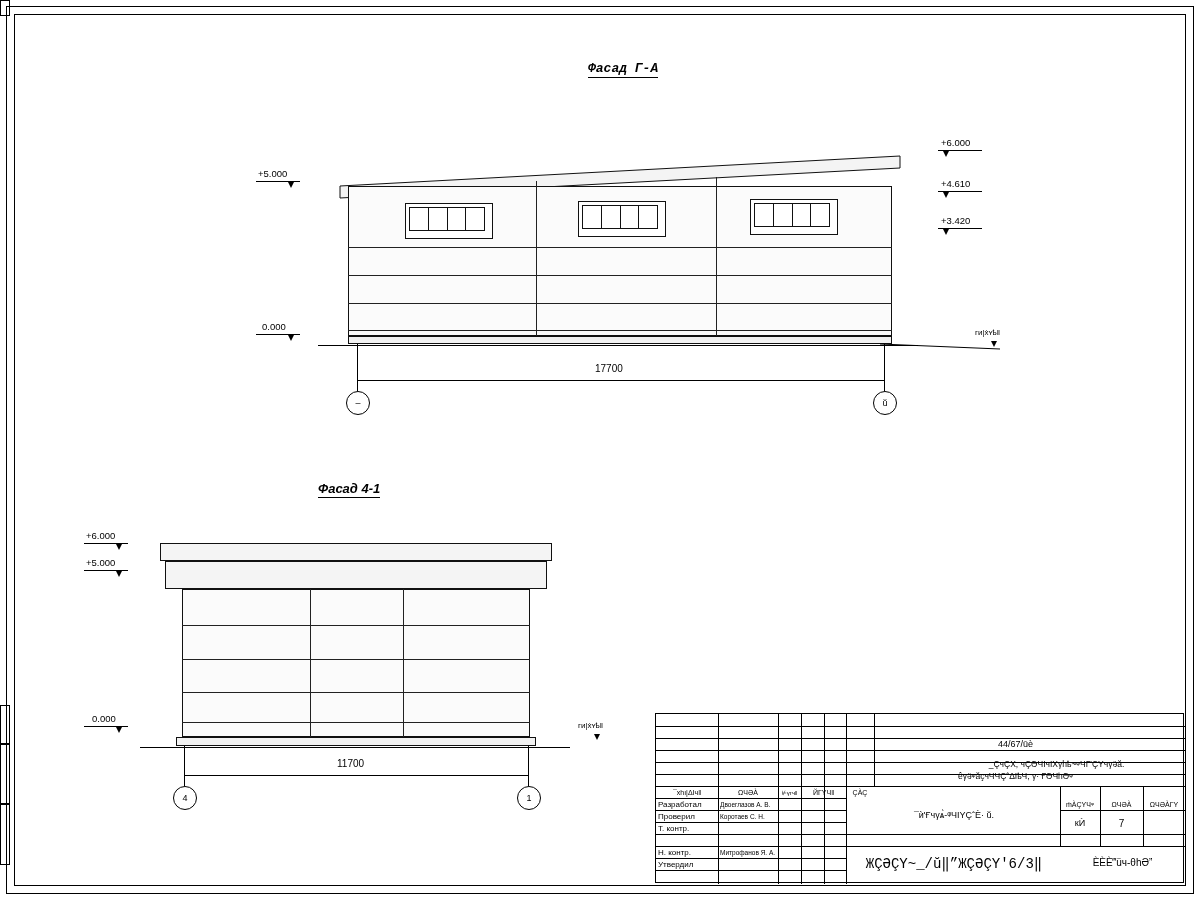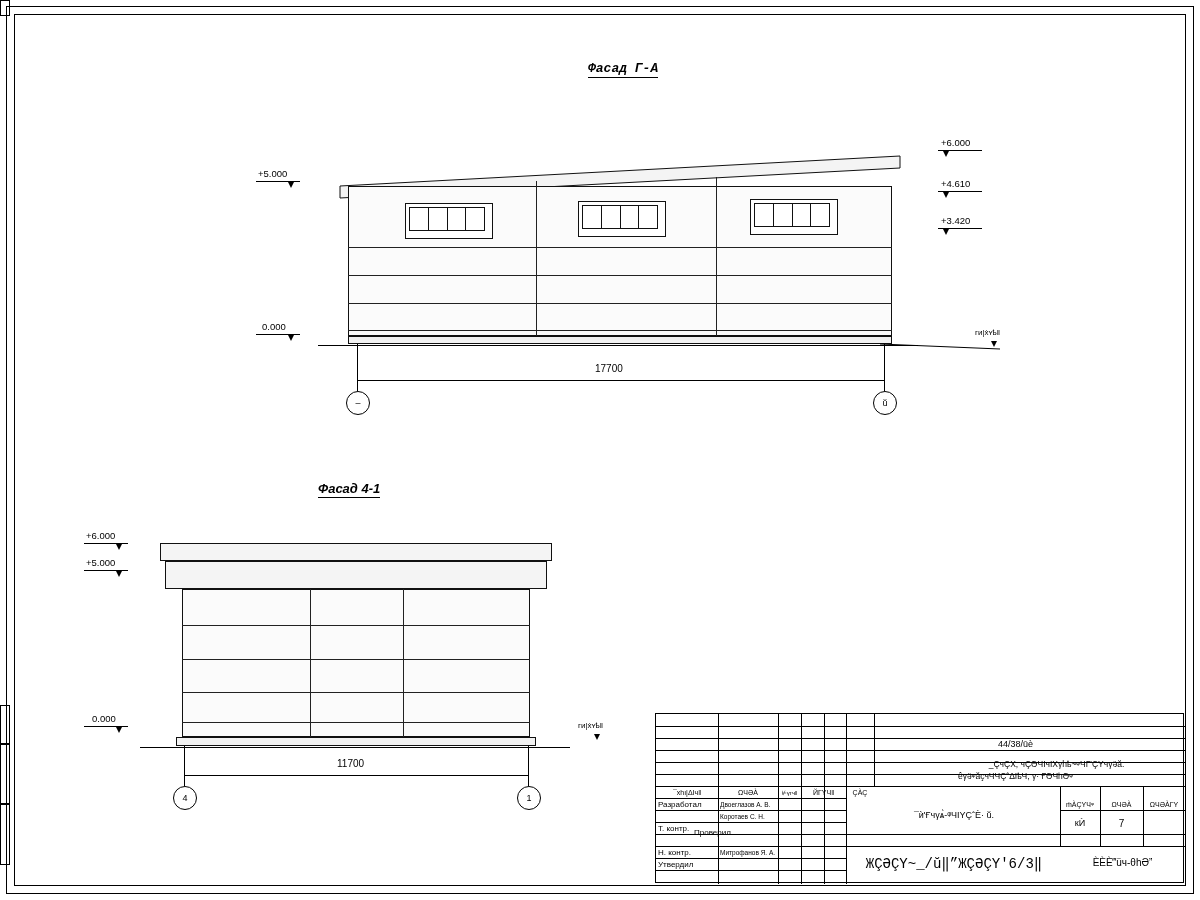--- a/index.html
+++ b/index.html
@@ -303,34 +303,34 @@
     <div class="tb-line-v" style="left:122px;top:0;height:170px;"></div>
     <div class="tb-line-v" style="left:145px;top:0;height:170px;"></div>
     <div class="tb-line-v" style="left:168px;top:0;height:170px;"></div>
     <div class="tb-line-v" style="left:190px;top:0;height:170px;"></div>
     <div class="tb-line-v" style="left:218px;top:0;height:72px;"></div>
 
     <div class="tb-line-v" style="left:404px;top:72px;height:60px;"></div>
     <div class="tb-line-v" style="left:444px;top:72px;height:60px;"></div>
     <div class="tb-line-v" style="left:487px;top:72px;height:60px;"></div>
 
-    <div class="tb-txt c" style="left:190px;top:24px;width:339px;height:12px;font-size:9px;">44/38/ūè</div>
+    <div class="tb-txt c" style="left:190px;top:24px;width:339px;height:12px;font-size:9px;">44/67/ūè</div>
 
     <div class="tb-txt c" style="left:192px;top:44px;width:335px;height:12px;font-size:8.5px;margin-left:41px;">_ÇчÇX, чÇƏЧIчIXγhҍ~ᵠЧГ'ÇYчγӛӑ:</div>
     <div class="tb-txt c" style="left:192px;top:56px;width:335px;height:12px;font-size:8.5px;">êγӛᵠӑҫчЧЧÇˆΔIҍЧ, γ· ҒӘЧһӘᵠ</div>
 
     <div class="tb-txt c" style="left:0;top:72px;width:62px;height:12px;font-size:7px;">¯xhı|ΔIч‖</div>
     <div class="tb-txt c" style="left:62px;top:72px;width:60px;height:12px;font-size:7px;">ΩЧӘÀ</div>
     <div class="tb-txt c" style="left:122px;top:72px;width:23px;height:12px;font-size:6px;">⊭үгч‖</div>
     <div class="tb-txt c" style="left:145px;top:72px;width:45px;height:12px;font-size:7px;">ЙГYЧ‖</div>
     <div class="tb-txt c" style="left:190px;top:72px;width:28px;height:12px;font-size:7px;">ÇÀÇ</div>
 
     <div class="tb-txt" style="left:2px;top:84px;width:60px;height:12px;">Разработал</div>
     <div class="tb-txt" style="left:64px;top:84px;width:58px;height:12px;font-size:6.5px;">Двоеглазов А. В.</div>
-    <div class="tb-txt" style="left:2px;top:112px;width:60px;height:12px;margin-left:36px;">Проверил</div>
+    <div class="tb-txt" style="left:2px;top:96px;width:60px;height:12px;">Проверил</div>
     <div class="tb-txt" style="left:64px;top:96px;width:58px;height:12px;font-size:6.5px;">Коротаев С. Н.</div>
     <div class="tb-txt" style="left:2px;top:108px;width:60px;height:12px;">Т. контр.</div>
     <div class="tb-txt" style="left:64px;top:108px;width:58px;height:12px;font-size:6.5px;"></div>
     <div class="tb-txt" style="left:2px;top:120px;width:60px;height:12px;"></div>
     <div class="tb-txt" style="left:64px;top:120px;width:58px;height:12px;font-size:6.5px;"></div>
     <div class="tb-txt" style="left:2px;top:132px;width:60px;height:12px;">Н. контр.</div>
     <div class="tb-txt" style="left:64px;top:132px;width:58px;height:12px;font-size:6.5px;">Митрофанов Я. А.</div>
     <div class="tb-txt" style="left:2px;top:144px;width:60px;height:12px;text-align:center;">Утвердил</div>
     <div class="tb-txt" style="left:64px;top:144px;width:58px;height:12px;font-size:6.5px;"></div>
 

